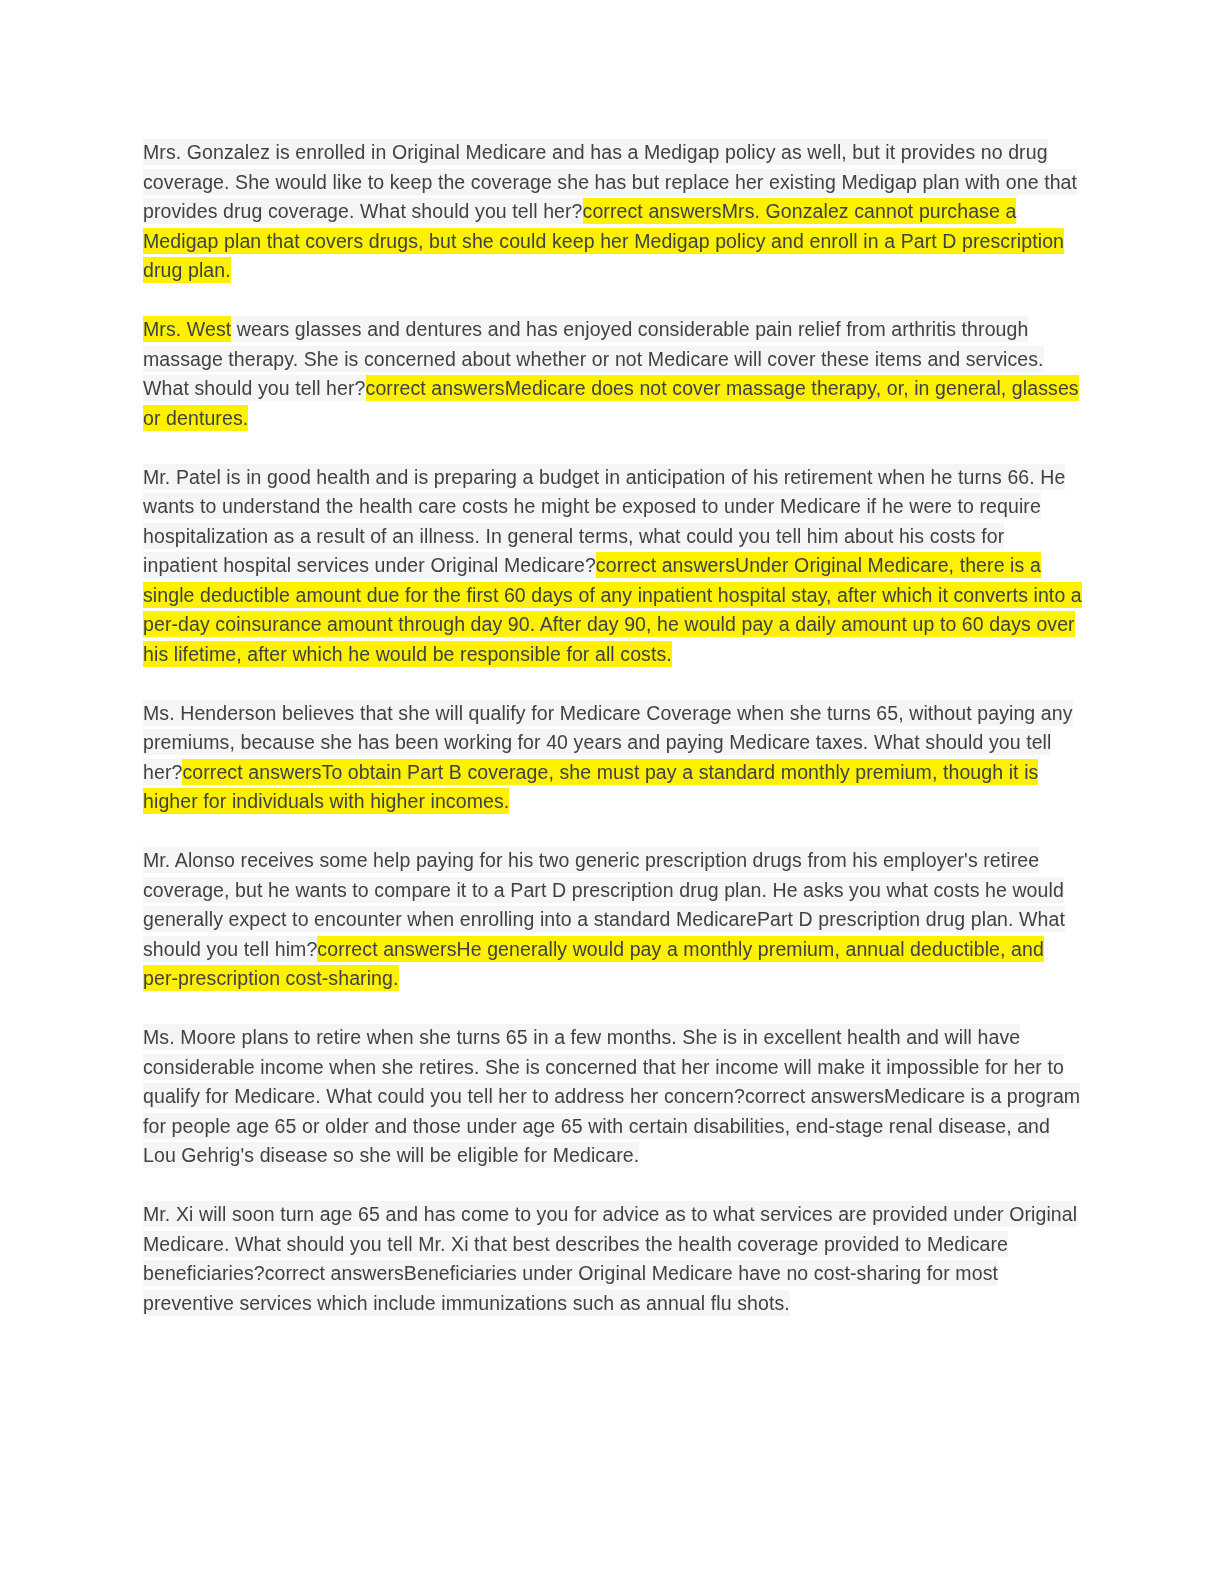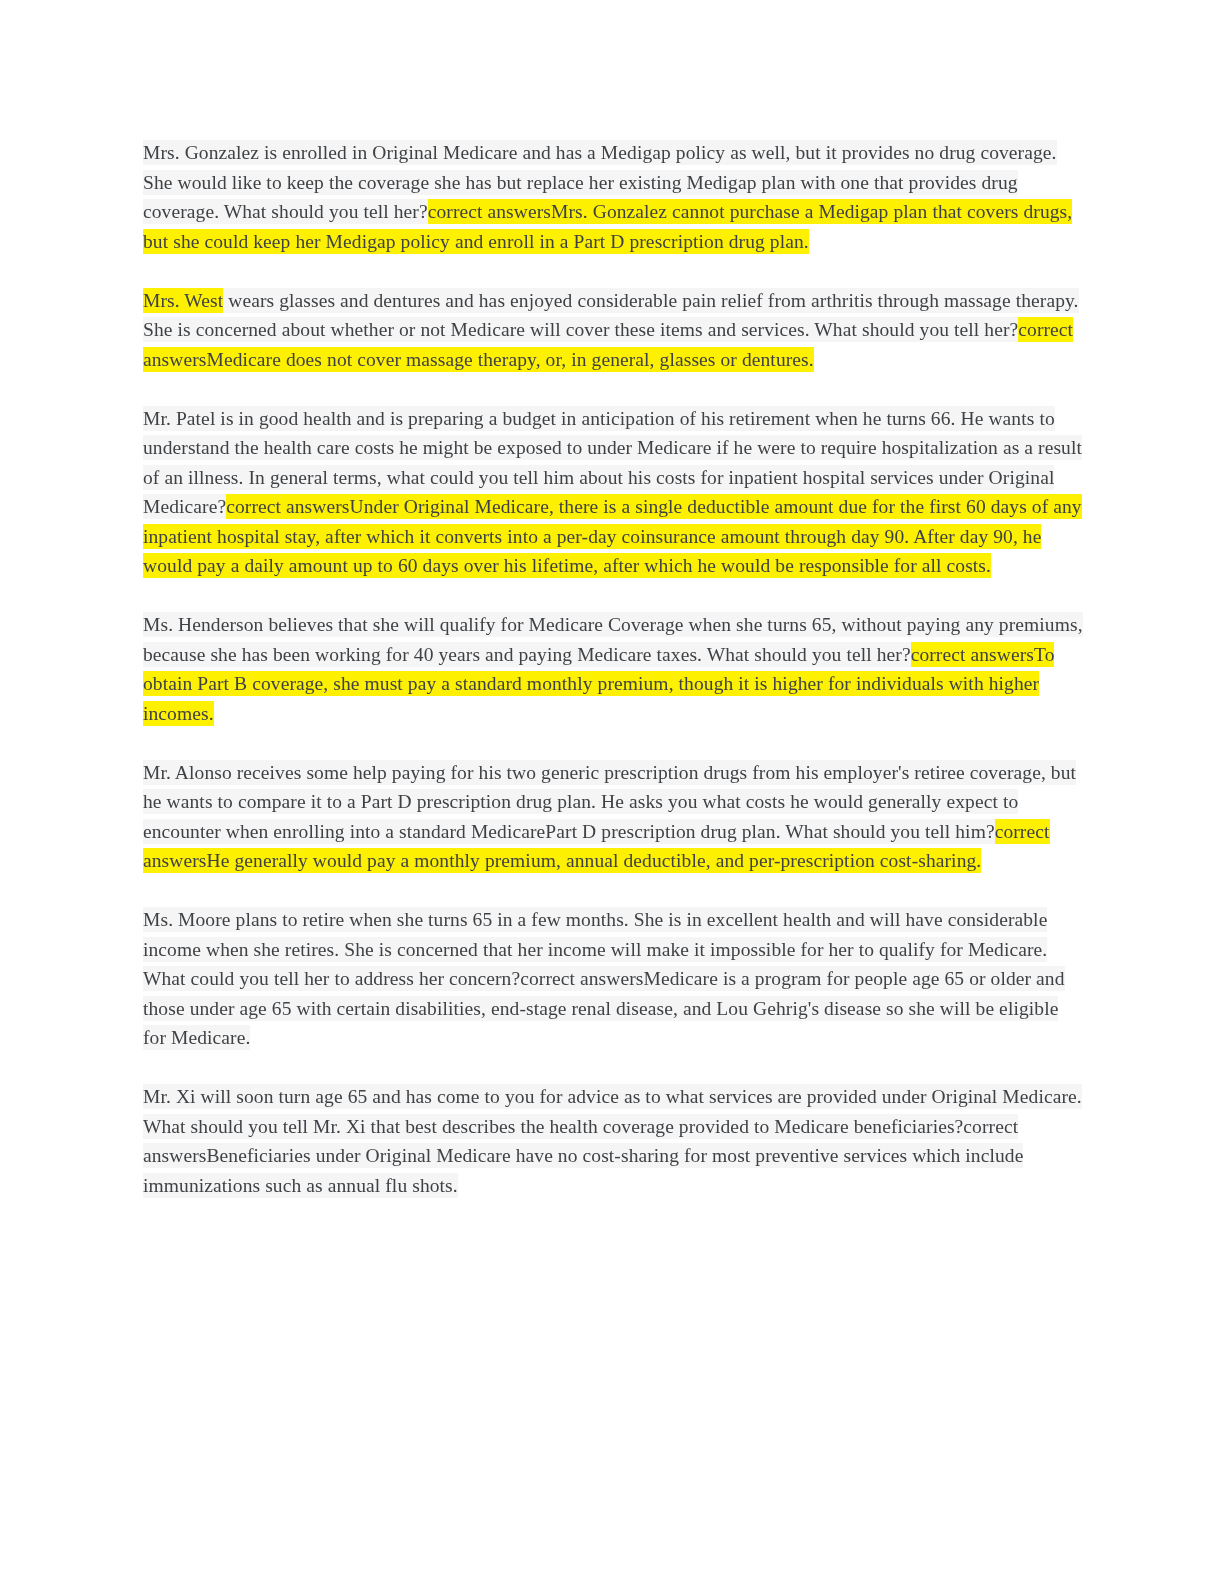--- a/index.html
+++ b/index.html
@@ -1,21 +1,21 @@
 <!DOCTYPE html>
 <html style="--page-bg: #ffffff; --text-color: #3f4245; --hl: #fdf000; --seg-bg: #f5f5f6;"><head>
 <meta charset="utf-8">
 <style>
   :root{
     --page-bg:#ffffff;
     --text-color:#3f4245;
     --hl:#fdf000;
     --seg-bg:#f5f5f6;
   }
-  *{margin:0;padding:0;box-sizing:border-box;font-family:Liberation Serif, serif;}
+  *{margin:0;padding:0;box-sizing:border-box;}
   html,body{
     width:1224px;
     background:var(--page-bg);
   }
   body{
     height:1584px;
     overflow:hidden;
     font-family:"Liberation Sans","DejaVu Sans",sans-serif;
   }
   .page{

